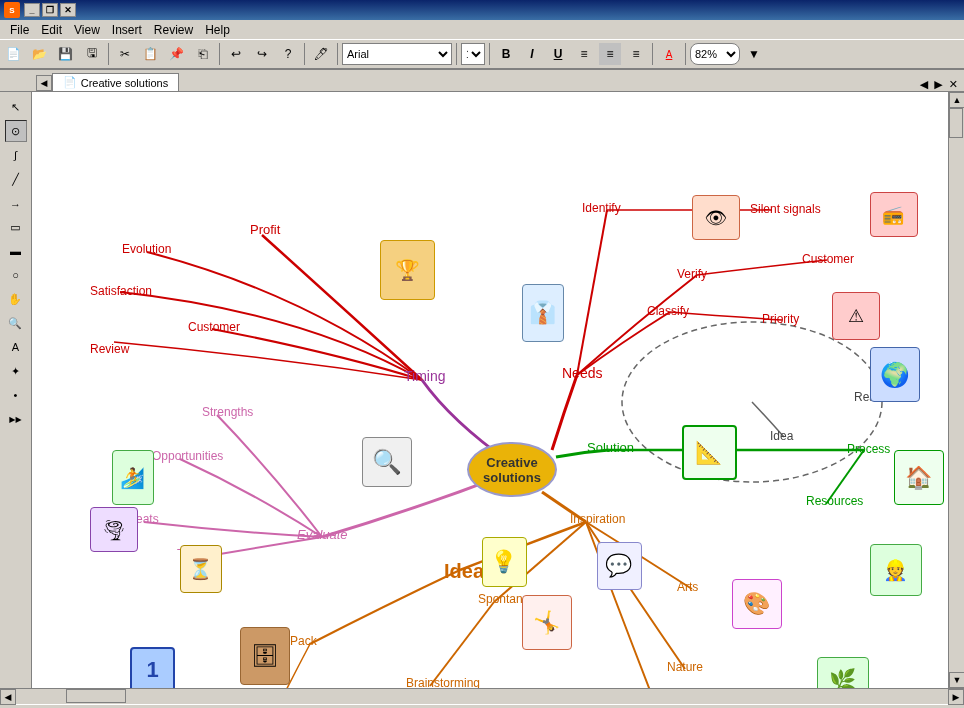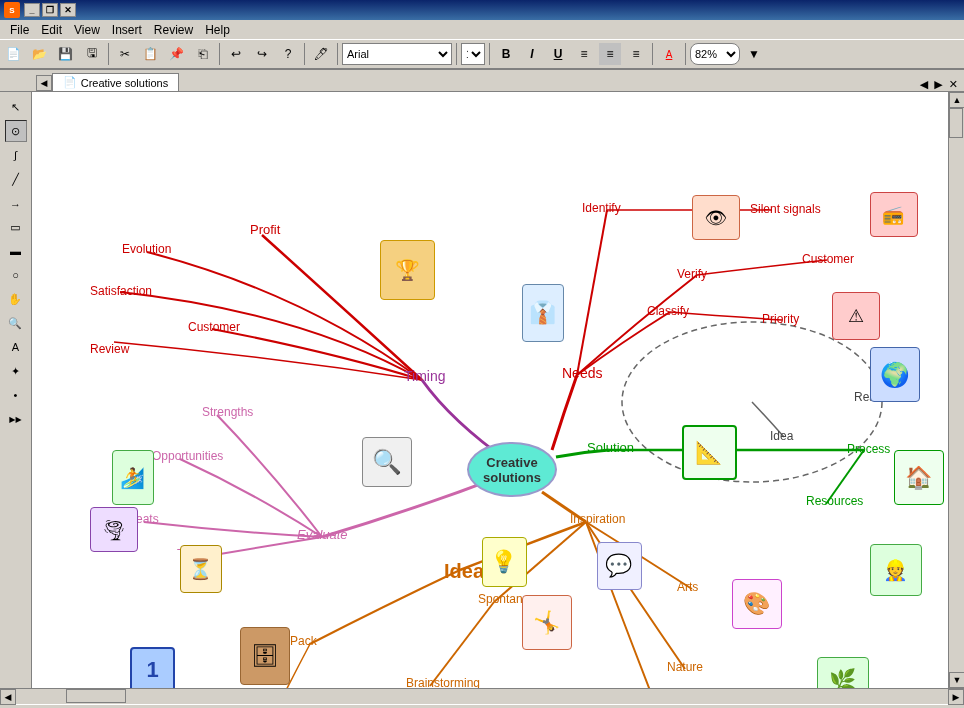--- a/index.html
+++ b/index.html
@@ -128,21 +128,21 @@
       font-family: Arial, sans-serif;
       cursor: pointer;
       white-space: nowrap;
     }
 
     
     .center-node {
       position: absolute;
       width: 90px; height: 55px;
       border-radius: 50%;
-      background: #5eead4;
+      background: #eab308;
       border: 2px solid #9999cc;
       display: flex; align-items: center; justify-content: center;
       text-align: center;
       font-size: 13px;
       font-weight: bold;
       color: #333;
       cursor: pointer;
       top: 350px; left: 435px;
     }
 

